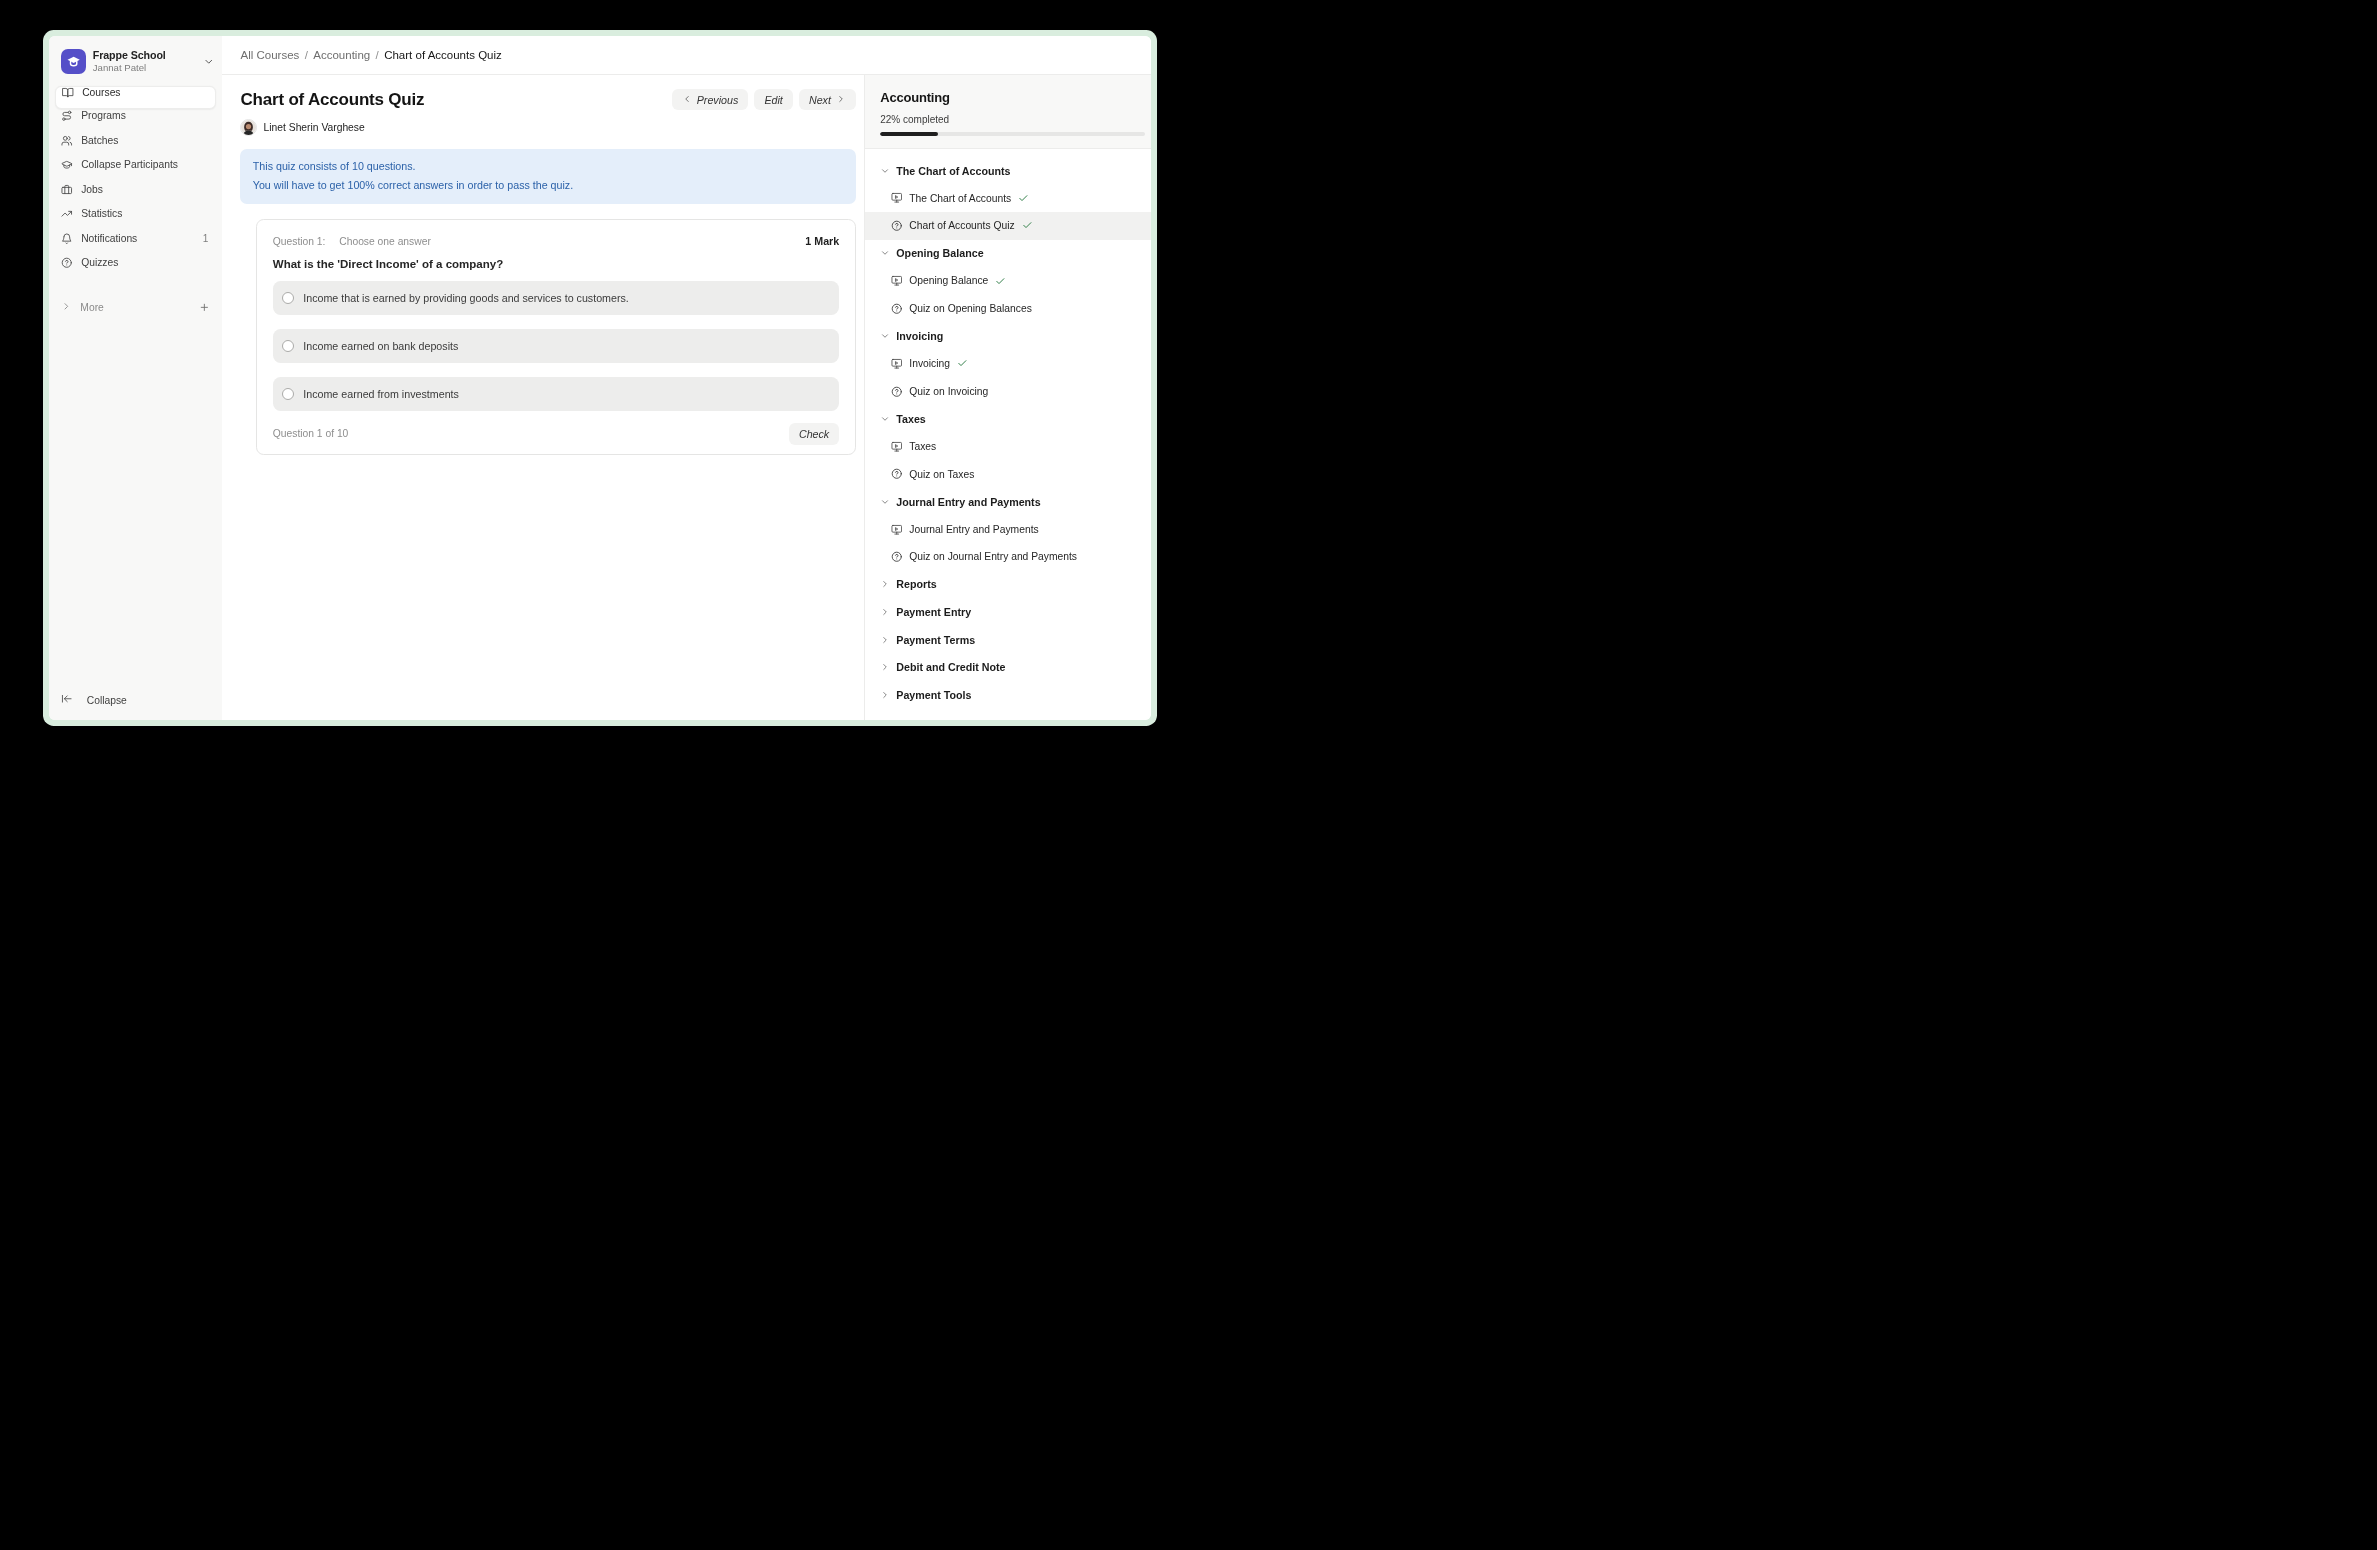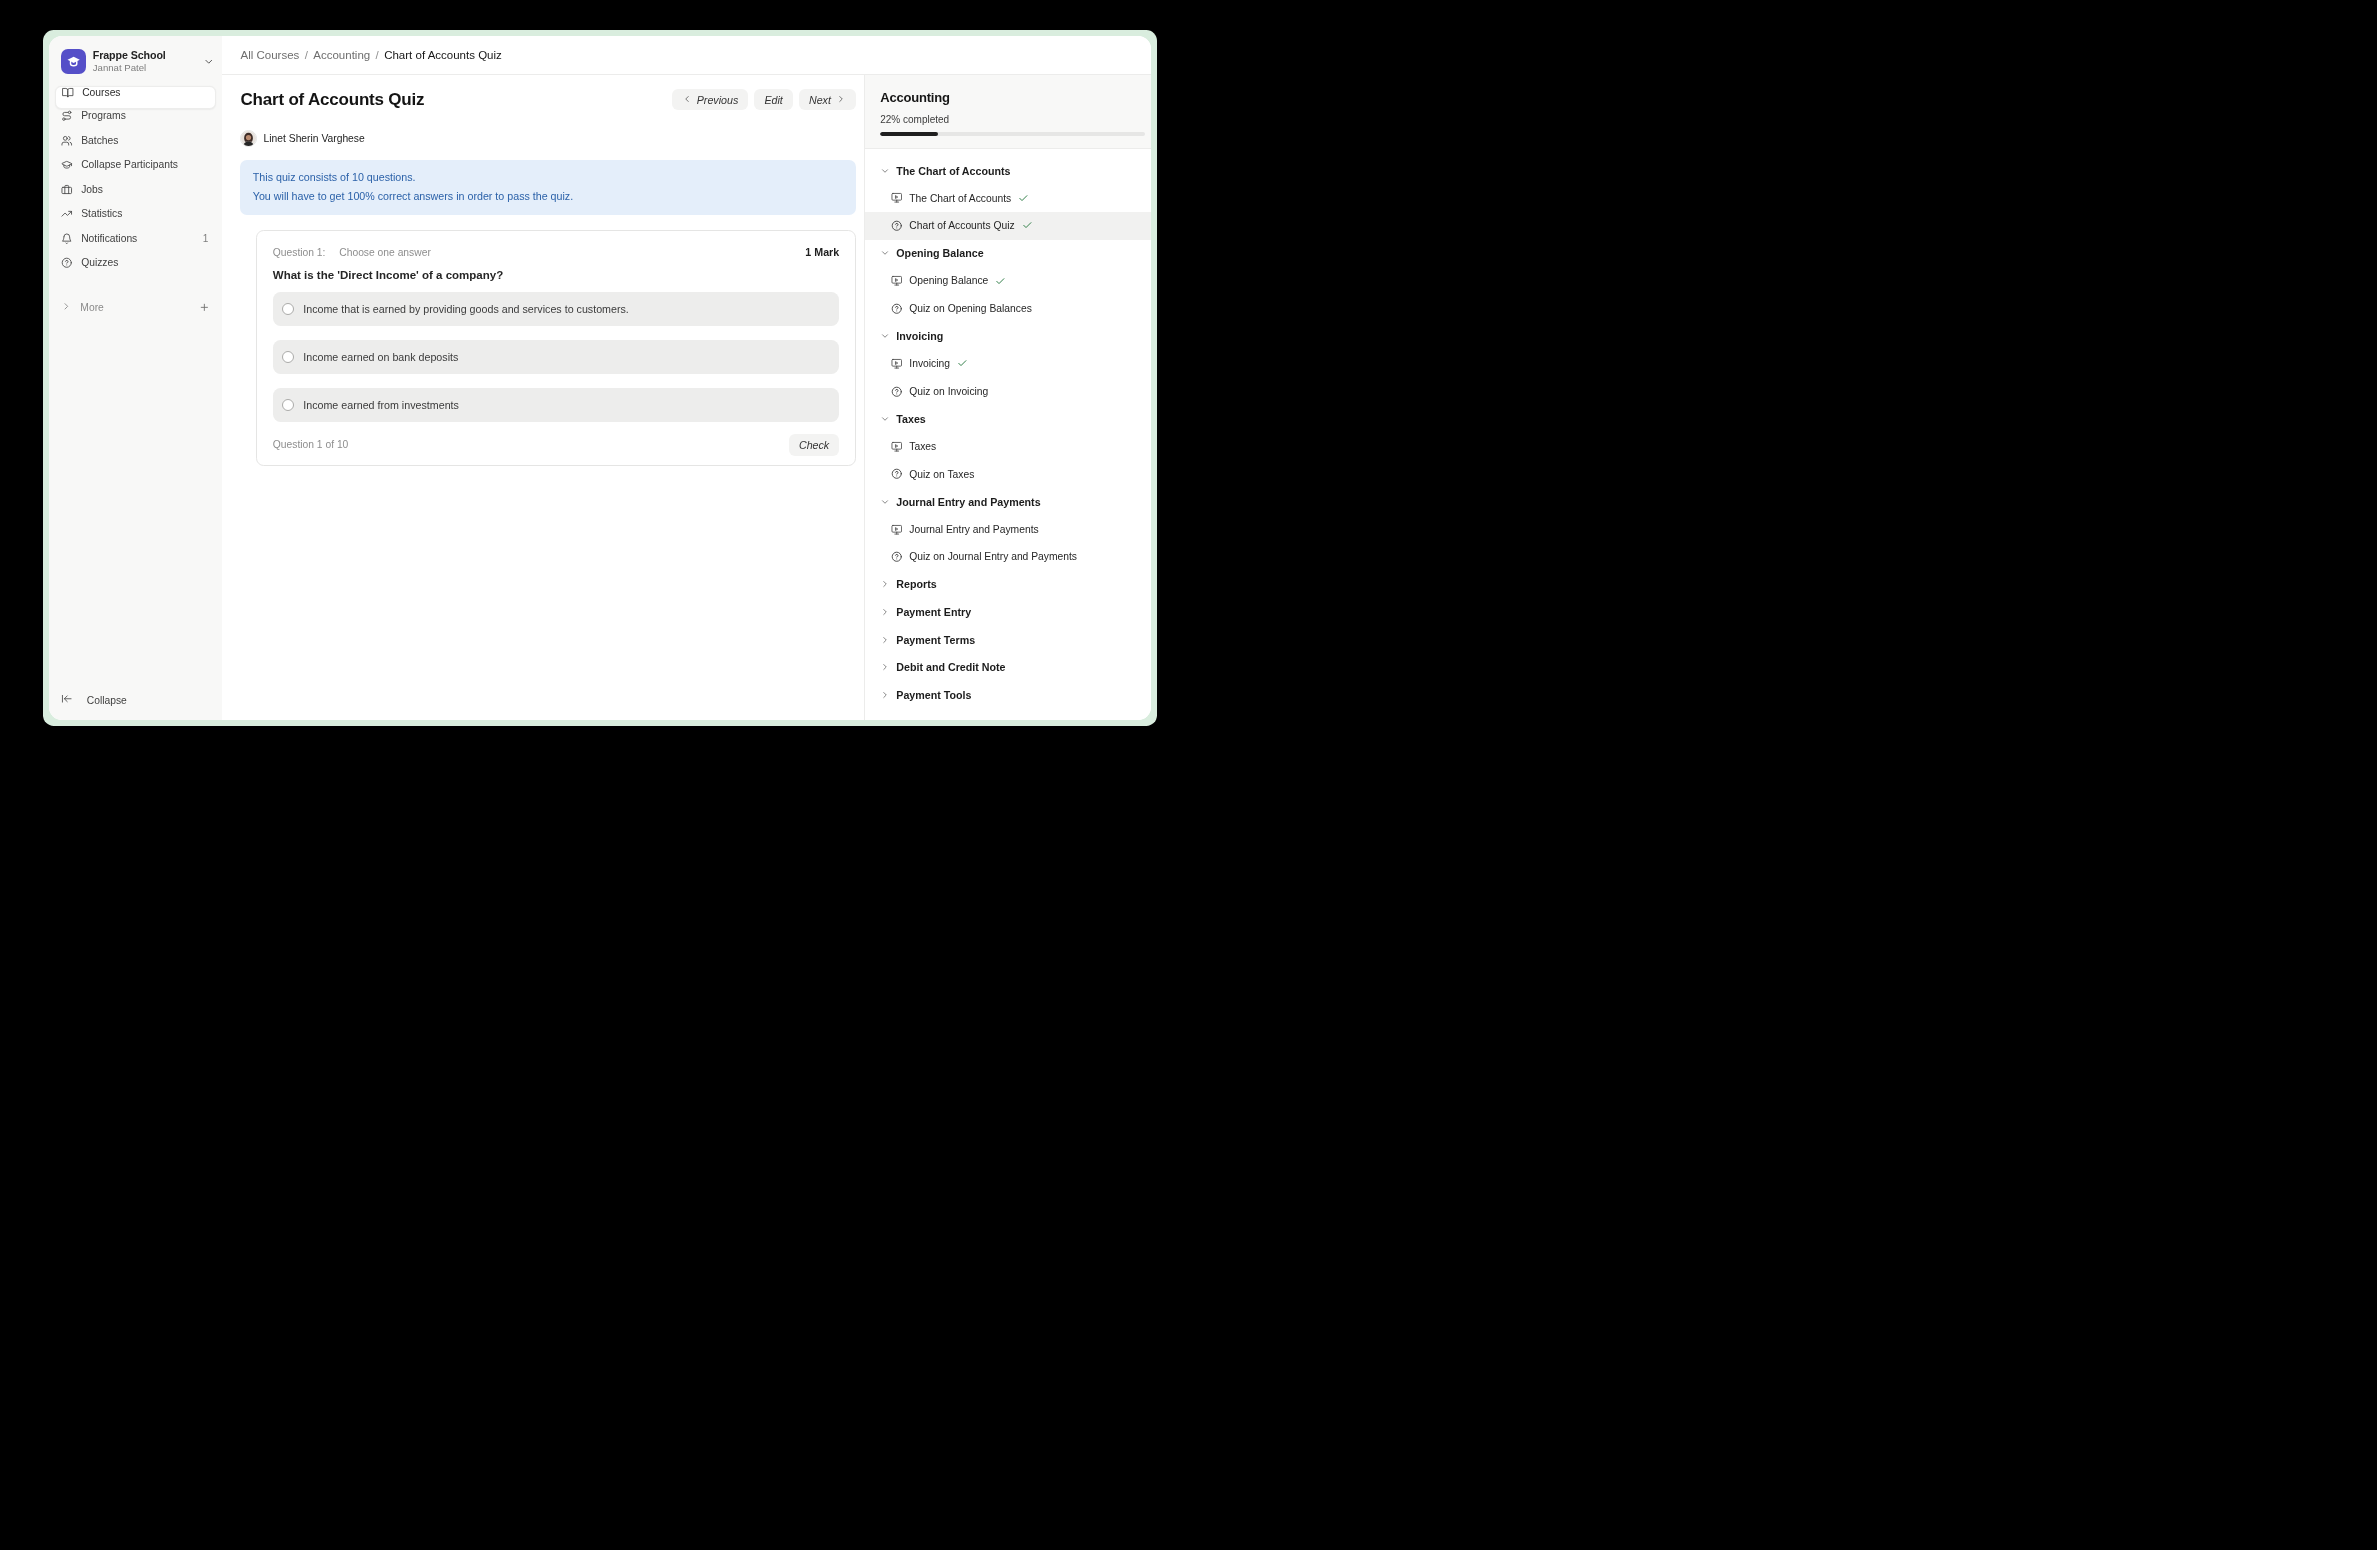--- a/index.html
+++ b/index.html
@@ -5,21 +5,21 @@
   * { margin:0; padding:0; box-sizing:border-box; }
   html,body { background:#000; }
   body { font-family:"Liberation Sans", sans-serif; -webkit-font-smoothing:antialiased; }
   .page { position:relative; width:1189px; height:775px; background:#000; overflow:hidden; }
 
   .window {
     position:absolute; left:43px; top:30px; width:1114px; height:696px;
     background:var(--frame,#d9edde); border-radius:10.7px; padding:6.1px;
   }
   .app {
-    width:100%; height:100%; background:#fff; border-radius:13px; overflow:hidden;
+    width:100%; height:100%; background:#fff; border-radius:6px; overflow:hidden;
     display:flex; color:#1f1f1f;
   }
 
   
   .sidebar {
     width:173px; flex:0 0 173px; background:#f8f8f7; display:flex; flex-direction:column;
   }
   .workspace {
     display:flex; align-items:center; gap:6.9px; margin:13px 7.7px 0 12.3px; cursor:pointer;
   }
@@ -78,21 +78,21 @@
   .main { flex:1; background:#fff; padding:13.8px 8.4px 0 18.4px; min-width:0; }
   .title-row { display:flex; align-items:center; justify-content:space-between; }
   .page-title { font-size:17px; font-weight:700; letter-spacing:-0.2px; color:#141414; }
   .btn-group { display:flex; gap:6.1px; }
   .btn {
     height:21.4px; display:inline-flex; align-items:center; gap:4.6px; padding:0 10px;
     background:#f3f3f2; border:none; border-radius:6.1px; font-size:10.7px; color:#343434;
     font-family:inherit; cursor:pointer;font-style:italic;
   }
   .btn svg { width:10px; height:10px; color:#5c5c5c; }
-  .author-row { display:flex; align-items:center; gap:6.1px; margin-top:20px; }
+  .author-row { display:flex; align-items:center; gap:6.1px; margin-top:9px; }
   .avatar { width:17px; height:17px; border-radius:50%; overflow:hidden; flex:0 0 17px;
     border:0.8px solid #e4e4e4; }
   .avatar svg { width:100%; height:100%; display:block; }
   .author-name { font-size:10.3px; color:#222; }
 
   .notice {
     margin:13px 0 0; background:var(--info_bg,#e4eefa); border-radius:6.9px;
     padding:7.7px 12.3px 9.2px; font-size:10.7px; line-height:19px; color:var(--info_text,#2c62a9);
   }
 

